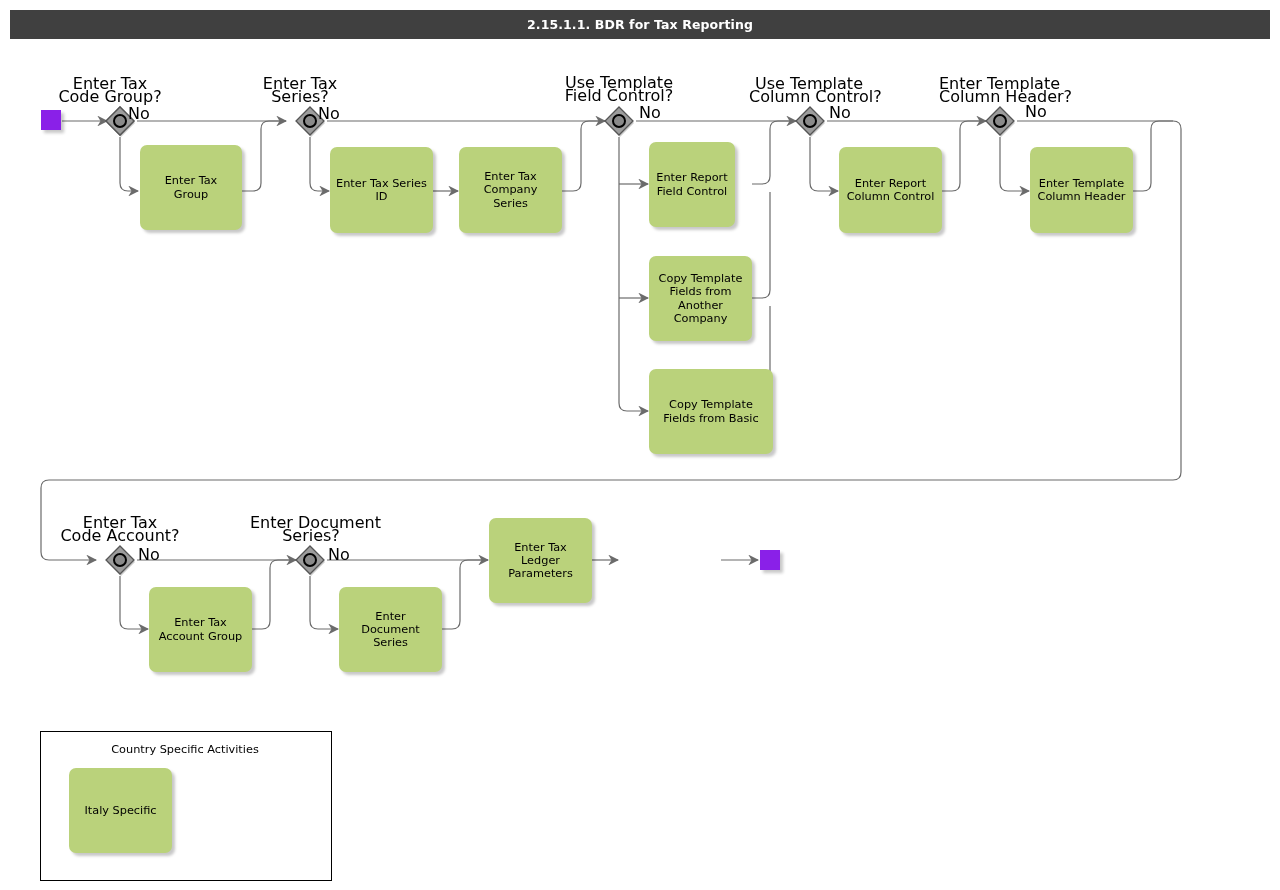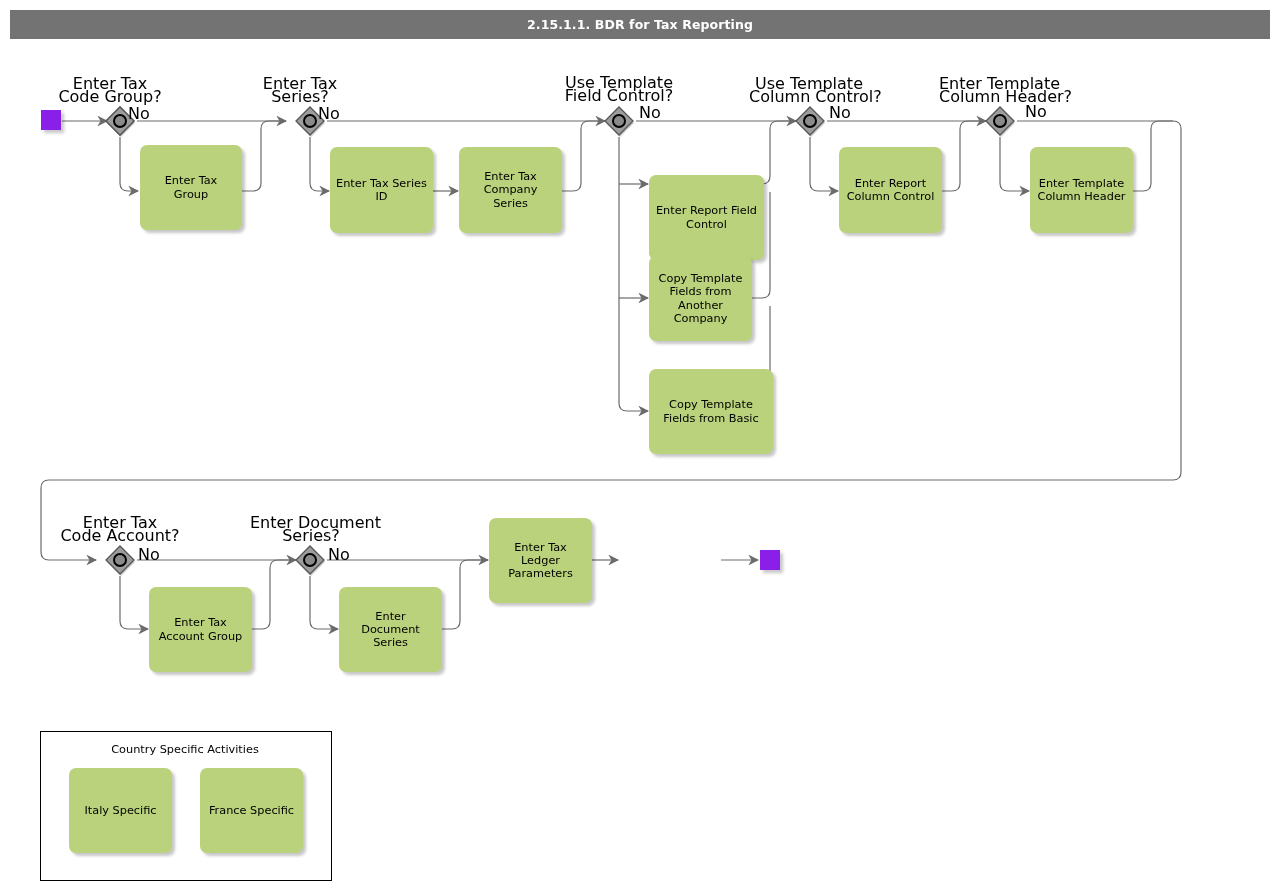--- a/index.html
+++ b/index.html
@@ -1,21 +1,21 @@
 <!DOCTYPE html>
 <html><head>
 <meta charset="utf-8">
 <style>
   html,body{margin:0;padding:0;background:#ffffff;}
   body{width:1280px;height:890px;font-family:"DejaVu Sans",sans-serif;overflow:hidden;position:relative;}
   #root{position:relative;width:1280px;height:890px;}
 
   .titlebar{
     position:absolute;left:10px;top:10px;width:1260px;height:29px;
-    background:#737373;color:#ffffff;
+    background:#404040;color:#ffffff;
     font-size:12.5px;font-weight:bold;
     display:flex;align-items:center;justify-content:center;
     letter-spacing:.1px;
   }
 
   svg.layer{position:absolute;left:0;top:0;width:1280px;height:890px;pointer-events:none;}
 
   .task{
     position:absolute;background:#BAD27B;border-radius:7px;
     box-shadow:3px 3px 3px rgba(0,0,0,.22);
@@ -184,21 +184,21 @@
     <span>Enter Tax Group</span>
   </div>
   <div class="task" style="left:330px;top:147px;width:103px;height:86px;">
     <span>Enter Tax Series
 ID</span>
   </div>
   <div class="task" style="left:459px;top:147px;width:103px;height:86px;">
     <span>Enter Tax
 Company Series</span>
   </div>
-  <div class="task" style="left:649px;top:142px;width:115px;height:85px;margin-top:33px;">
+  <div class="task" style="left:649px;top:142px;width:86px;height:85px;">
     <span>Enter Report
 Field Control</span>
   </div>
   <div class="task" style="left:649px;top:256px;width:103px;height:85px;">
     <span>Copy Template
 Fields from
 Another
 Company</span>
   </div>
   <div class="task" style="left:649px;top:369px;width:124px;height:85px;">
@@ -226,17 +226,14 @@
     <span>Enter Tax
 Ledger
 Parameters</span>
   </div>
 
   <div class="group" style="left:40px;top:731px;width:290px;height:148px;"></div>
   <div class="group-title" style="left:40px;top:743px;width:290px;">Country Specific Activities</div>
   <div class="task" style="left:69px;top:768px;width:103px;height:85px;">
     <span>Italy Specific</span>
   </div>
-  <div class="task" style="left:200px;top:768px;width:103px;height:85px;">
-    <span>France Specific</span>
-  </div>
 
 </div>
 
 </body></html>

